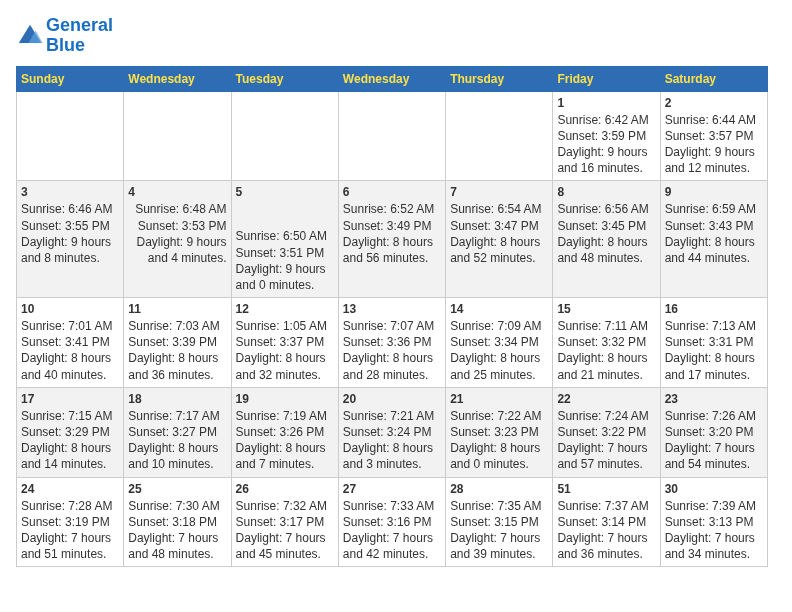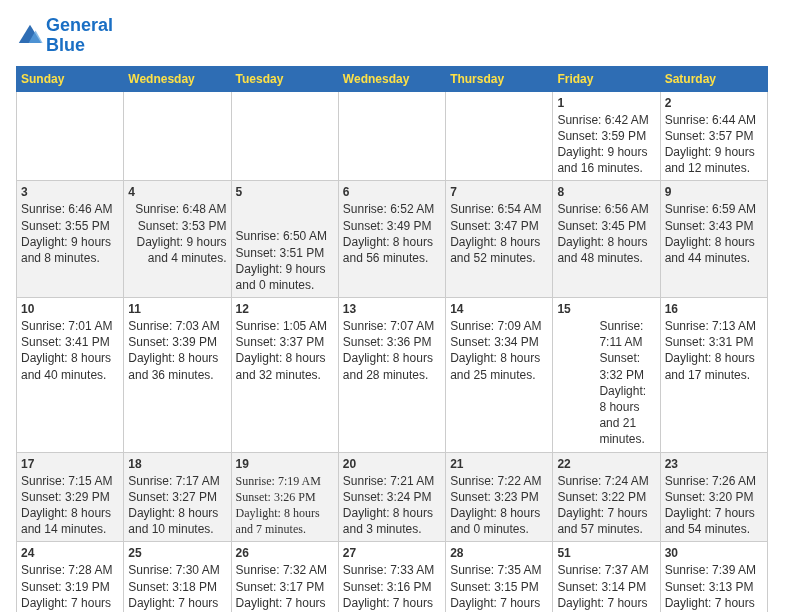--- a/index.html
+++ b/index.html
@@ -212,21 +212,21 @@
 Daylight: 8 hours and 28 minutes.</div>
           </td>
           <td>
             <span class="day-num">14</span>
             <div class="cell-text" style="white-space: pre-line;">Sunrise: 7:09 AM
 Sunset: 3:34 PM
 Daylight: 8 hours and 25 minutes.</div>
           </td>
           <td>
             <span class="day-num">15</span>
-            <div class="cell-text" style="white-space: pre-line; margin-left: 42px;">Sunrise: 7:11 AM
+            <div class="cell-text" style="white-space: pre-line;">Sunrise: 7:11 AM
 Sunset: 3:32 PM
 Daylight: 8 hours and 21 minutes.</div>
           </td>
           <td>
             <span class="day-num">16</span>
             <div class="cell-text" style="white-space: pre-line;">Sunrise: 7:13 AM
 Sunset: 3:31 PM
 Daylight: 8 hours and 17 minutes.</div>
           </td>
         </tr>
@@ -238,21 +238,21 @@
 Daylight: 8 hours and 14 minutes.</div>
           </td>
           <td>
             <span class="day-num">18</span>
             <div class="cell-text" style="white-space: pre-line;">Sunrise: 7:17 AM
 Sunset: 3:27 PM
 Daylight: 8 hours and 10 minutes.</div>
           </td>
           <td>
             <span class="day-num">19</span>
-            <div class="cell-text" style="white-space: pre-line; font-family: Liberation Serif, serif;">Sunrise: 7:19 AM
+            <div class="cell-text" style="white-space: pre-line;">Sunrise: 7:19 AM
 Sunset: 3:26 PM
 Daylight: 8 hours and 7 minutes.</div>
           </td>
           <td>
             <span class="day-num">20</span>
             <div class="cell-text" style="white-space: pre-line;">Sunrise: 7:21 AM
 Sunset: 3:24 PM
 Daylight: 8 hours and 3 minutes.</div>
           </td>
           <td>

